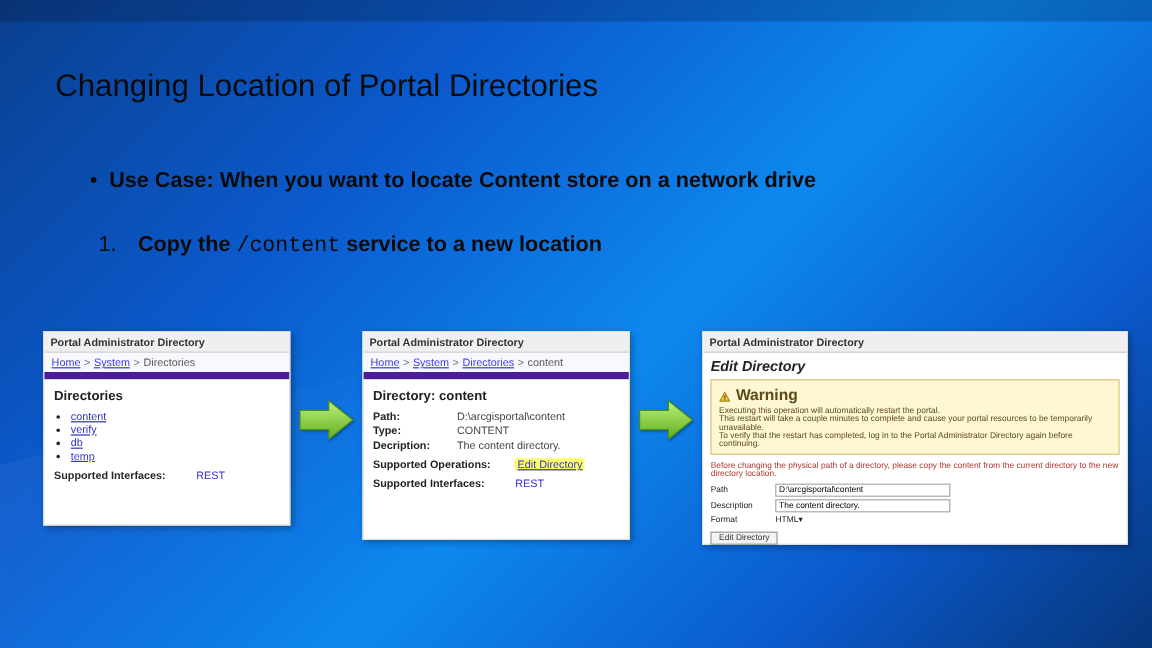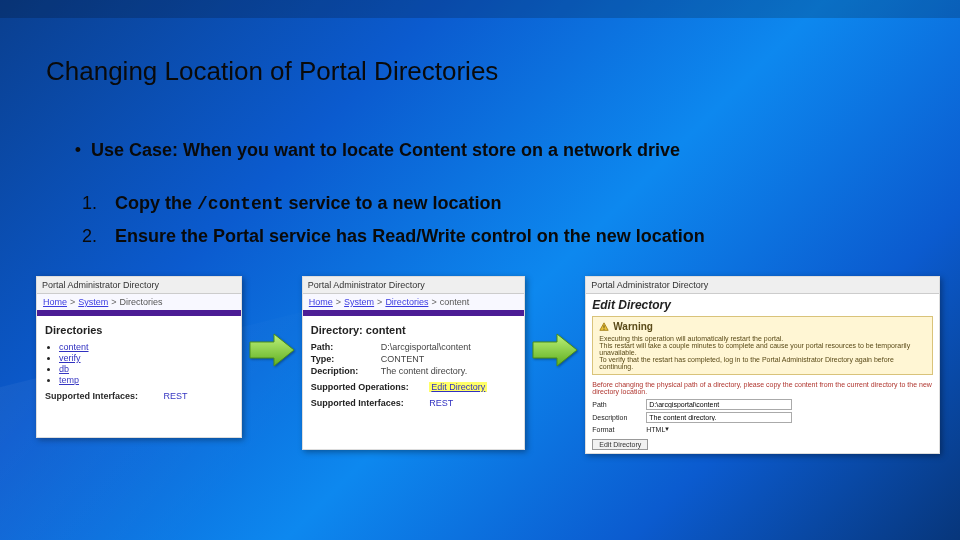--- a/index.html
+++ b/index.html
@@ -11,26 +11,26 @@
     background:linear-gradient(135deg,rgba(255,255,255,.05) 0%,rgba(255,255,255,.0) 60%);
     transform:skewY(-14deg);pointer-events:none}
 
   .title{position:absolute;left:46px;top:56px;font-size:26px;font-weight:400;color:#0a0a0a}
   .body{position:absolute;left:70px;top:140px;right:46px;font-size:18px;color:#0a0a0a;font-weight:700}
   .body .bullet{margin-bottom:32px}
   .body .bullet .bdot{display:inline-block;width:16px;text-align:center;vertical-align:top;font-weight:400}
   .body ol{margin:4px 0 0 0;padding:0;list-style:none}
   .body ol li{margin:0 0 12px 12px}
   .body ol li .num{display:inline-block;width:28px;font-weight:400}
-  .body code{font-family:"Courier New",monospace;font-weight:700}
+  .body code{font-family:"Courier New",monospace;font-weight:400}
 
   
   .panels{position:absolute;left:36px;top:276px;right:20px;display:flex;align-items:flex-start}
   .panel{background:#fff;border:1px solid #ddd;box-shadow:2px 2px 6px rgba(0,0,0,.35);font-size:9px;color:#222}
-  .panel .bar{background:#efefef;border-bottom:1px solid #ccc;padding:3px 5px;font-size:9px;font-weight:400;color:#333}
+  .panel .bar{background:#efefef;border-bottom:1px solid #ccc;padding:3px 5px;font-size:9px;font-weight:700;color:#333}
   .panel .crumbs{background:#f8f8ff;border-bottom:6px solid #4c1d95;padding:3px 6px;color:#3a3ae0}
   .panel .crumbs .sep{color:#666;padding:0 3px}
   .panel .crumbs .cur{color:#555}
   .panel .content{padding:6px 8px}
   .panel h4{margin:2px 0 6px 0;font-size:11px;font-weight:700;color:#222}
   .panel ul{margin:2px 0 6px 14px;padding:0}
   .panel ul li{margin:1px 0}
   .panel a{color:#3030c0;text-decoration:underline}
   .kv{display:flex;margin:2px 0}
   .kv .k{width:70px;font-weight:700}
@@ -44,21 +44,21 @@
   .panel2{width:226px;height:172px}
   .panel3{width:360px;height:176px}
 
   
   .arrow{position:relative;width:48px;height:40px;margin:54px 6px 0 6px}
   .arrow svg{width:48px;height:40px;filter:drop-shadow(1px 1px 1px rgba(0,0,0,.35))}
 
   
   .p3-title{font-style:italic;font-weight:700;font-size:12px;margin:4px 6px 4px 6px;color:#222}
   .warnbox{border:1px solid #d9c37a;background:#fff6d4;margin:2px 6px 6px 6px;padding:4px 6px;font-size:7px;color:#5a4a18}
-  .warnbox .wtop{display:flex;align-items:center;gap:4px;font-weight:700;font-size:10px;margin-bottom:3px}
+  .warnbox .wtop{display:flex;align-items:center;gap:4px;font-weight:700;font-size:13px;margin-bottom:3px}
   .warnbox .wtop .tri{width:10px;height:10px}
   .redtxt{color:#b0362f;font-size:7px;margin:2px 6px 4px 6px}
   .formrow{display:flex;align-items:center;margin:2px 6px;font-size:7px}
   .formrow .fk{width:54px}
   .formrow input{font-size:7px;border:1px solid #aaa;padding:1px 2px;width:140px}
   .btn{display:inline-block;border:1px solid #999;background:#f2f2f2;padding:1px 6px;font-size:7px;margin:4px 6px;color:#333}
 
   .crumb-link{color:#3a3ae0;text-decoration:underline}
   ul.dirs li a{color:#3030c0}
 </style>
@@ -71,24 +71,20 @@
 
   <div class="body">
     <div class="bullet">
       <span class="bdot">•</span>
       <span>Use Case:</span><span> When you want to locate Content store on a network drive</span>
     </div>
     <ol>
       <li>
         <span class="num">1.</span>
         <span>Copy the </span><code>/content</code><span> service to a new location</span>
-      </li>
-      <li>
-        <span class="num">2.</span>
-        <span>Ensure the Portal service has Read/Write control on the new location</span>
       </li>
     </ol>
   </div>
 
   <div class="panels">
 
     <div class="panel panel1">
       <div class="bar">Portal Administrator Directory</div>
       <div class="crumbs">
         <span class="crumb-link">Home</span><span class="sep">&gt;</span><span class="crumb-link">System</span><span class="sep">&gt;</span><span class="cur">Directories</span>

